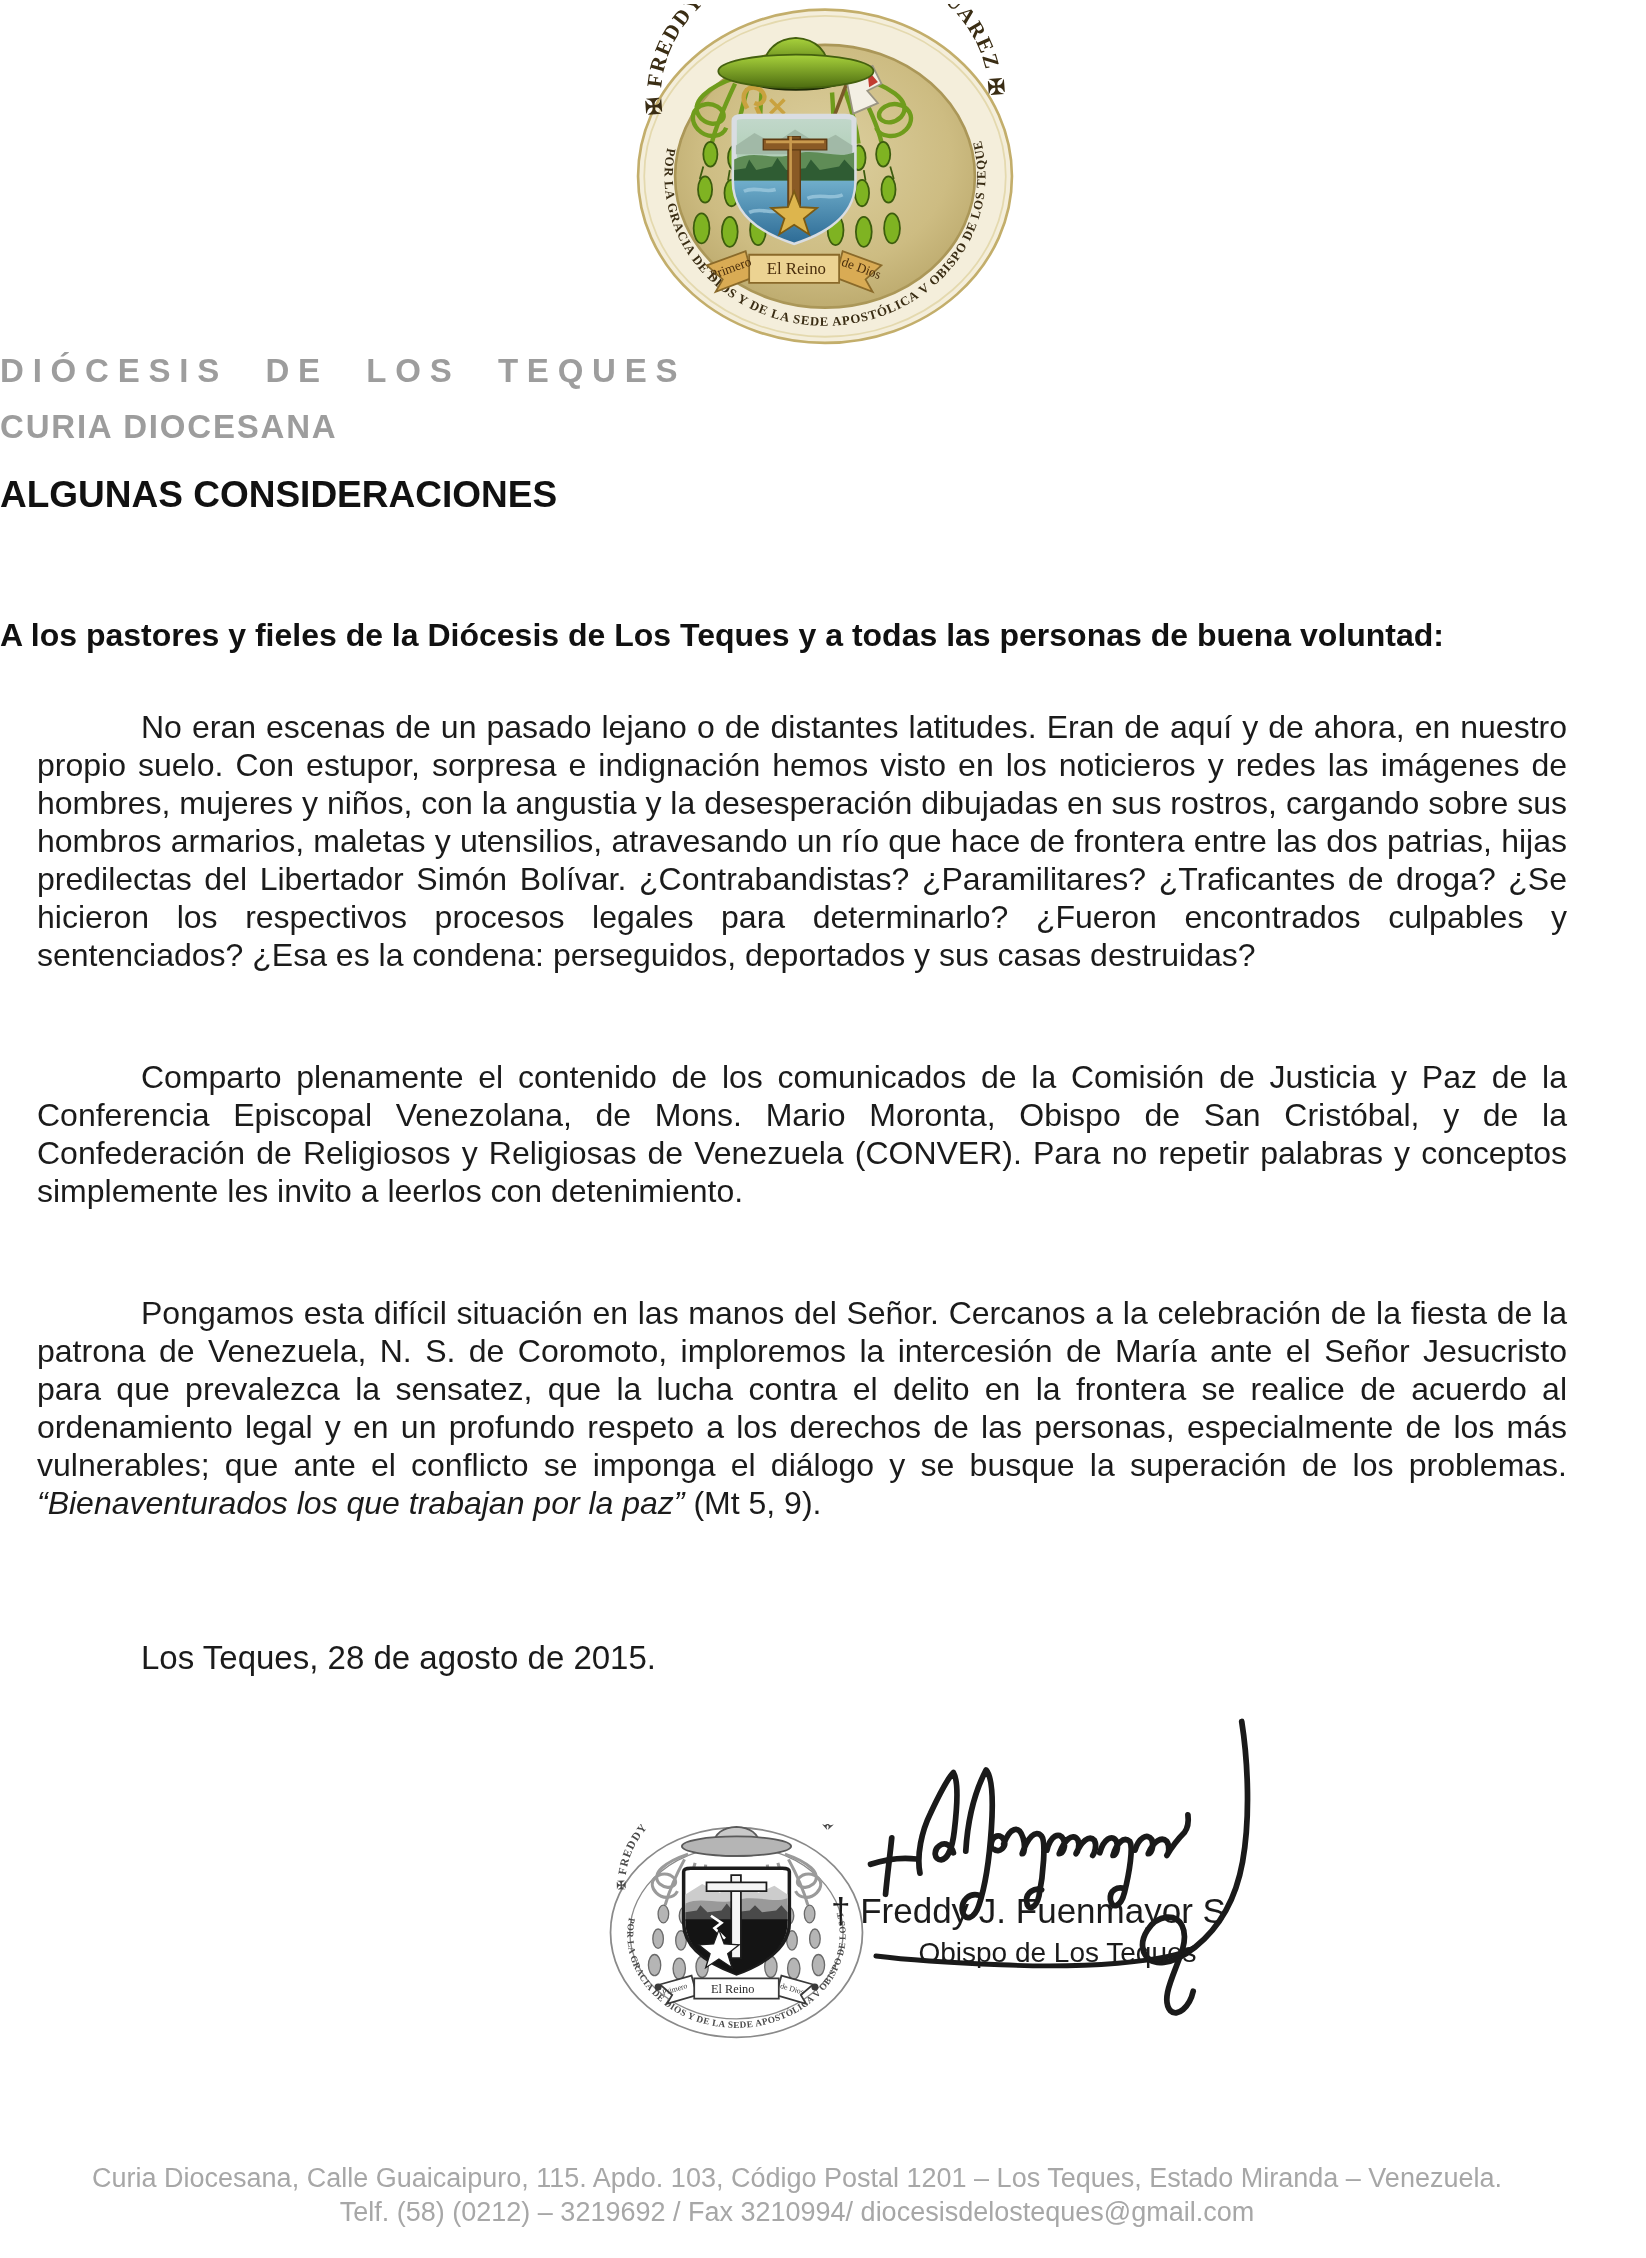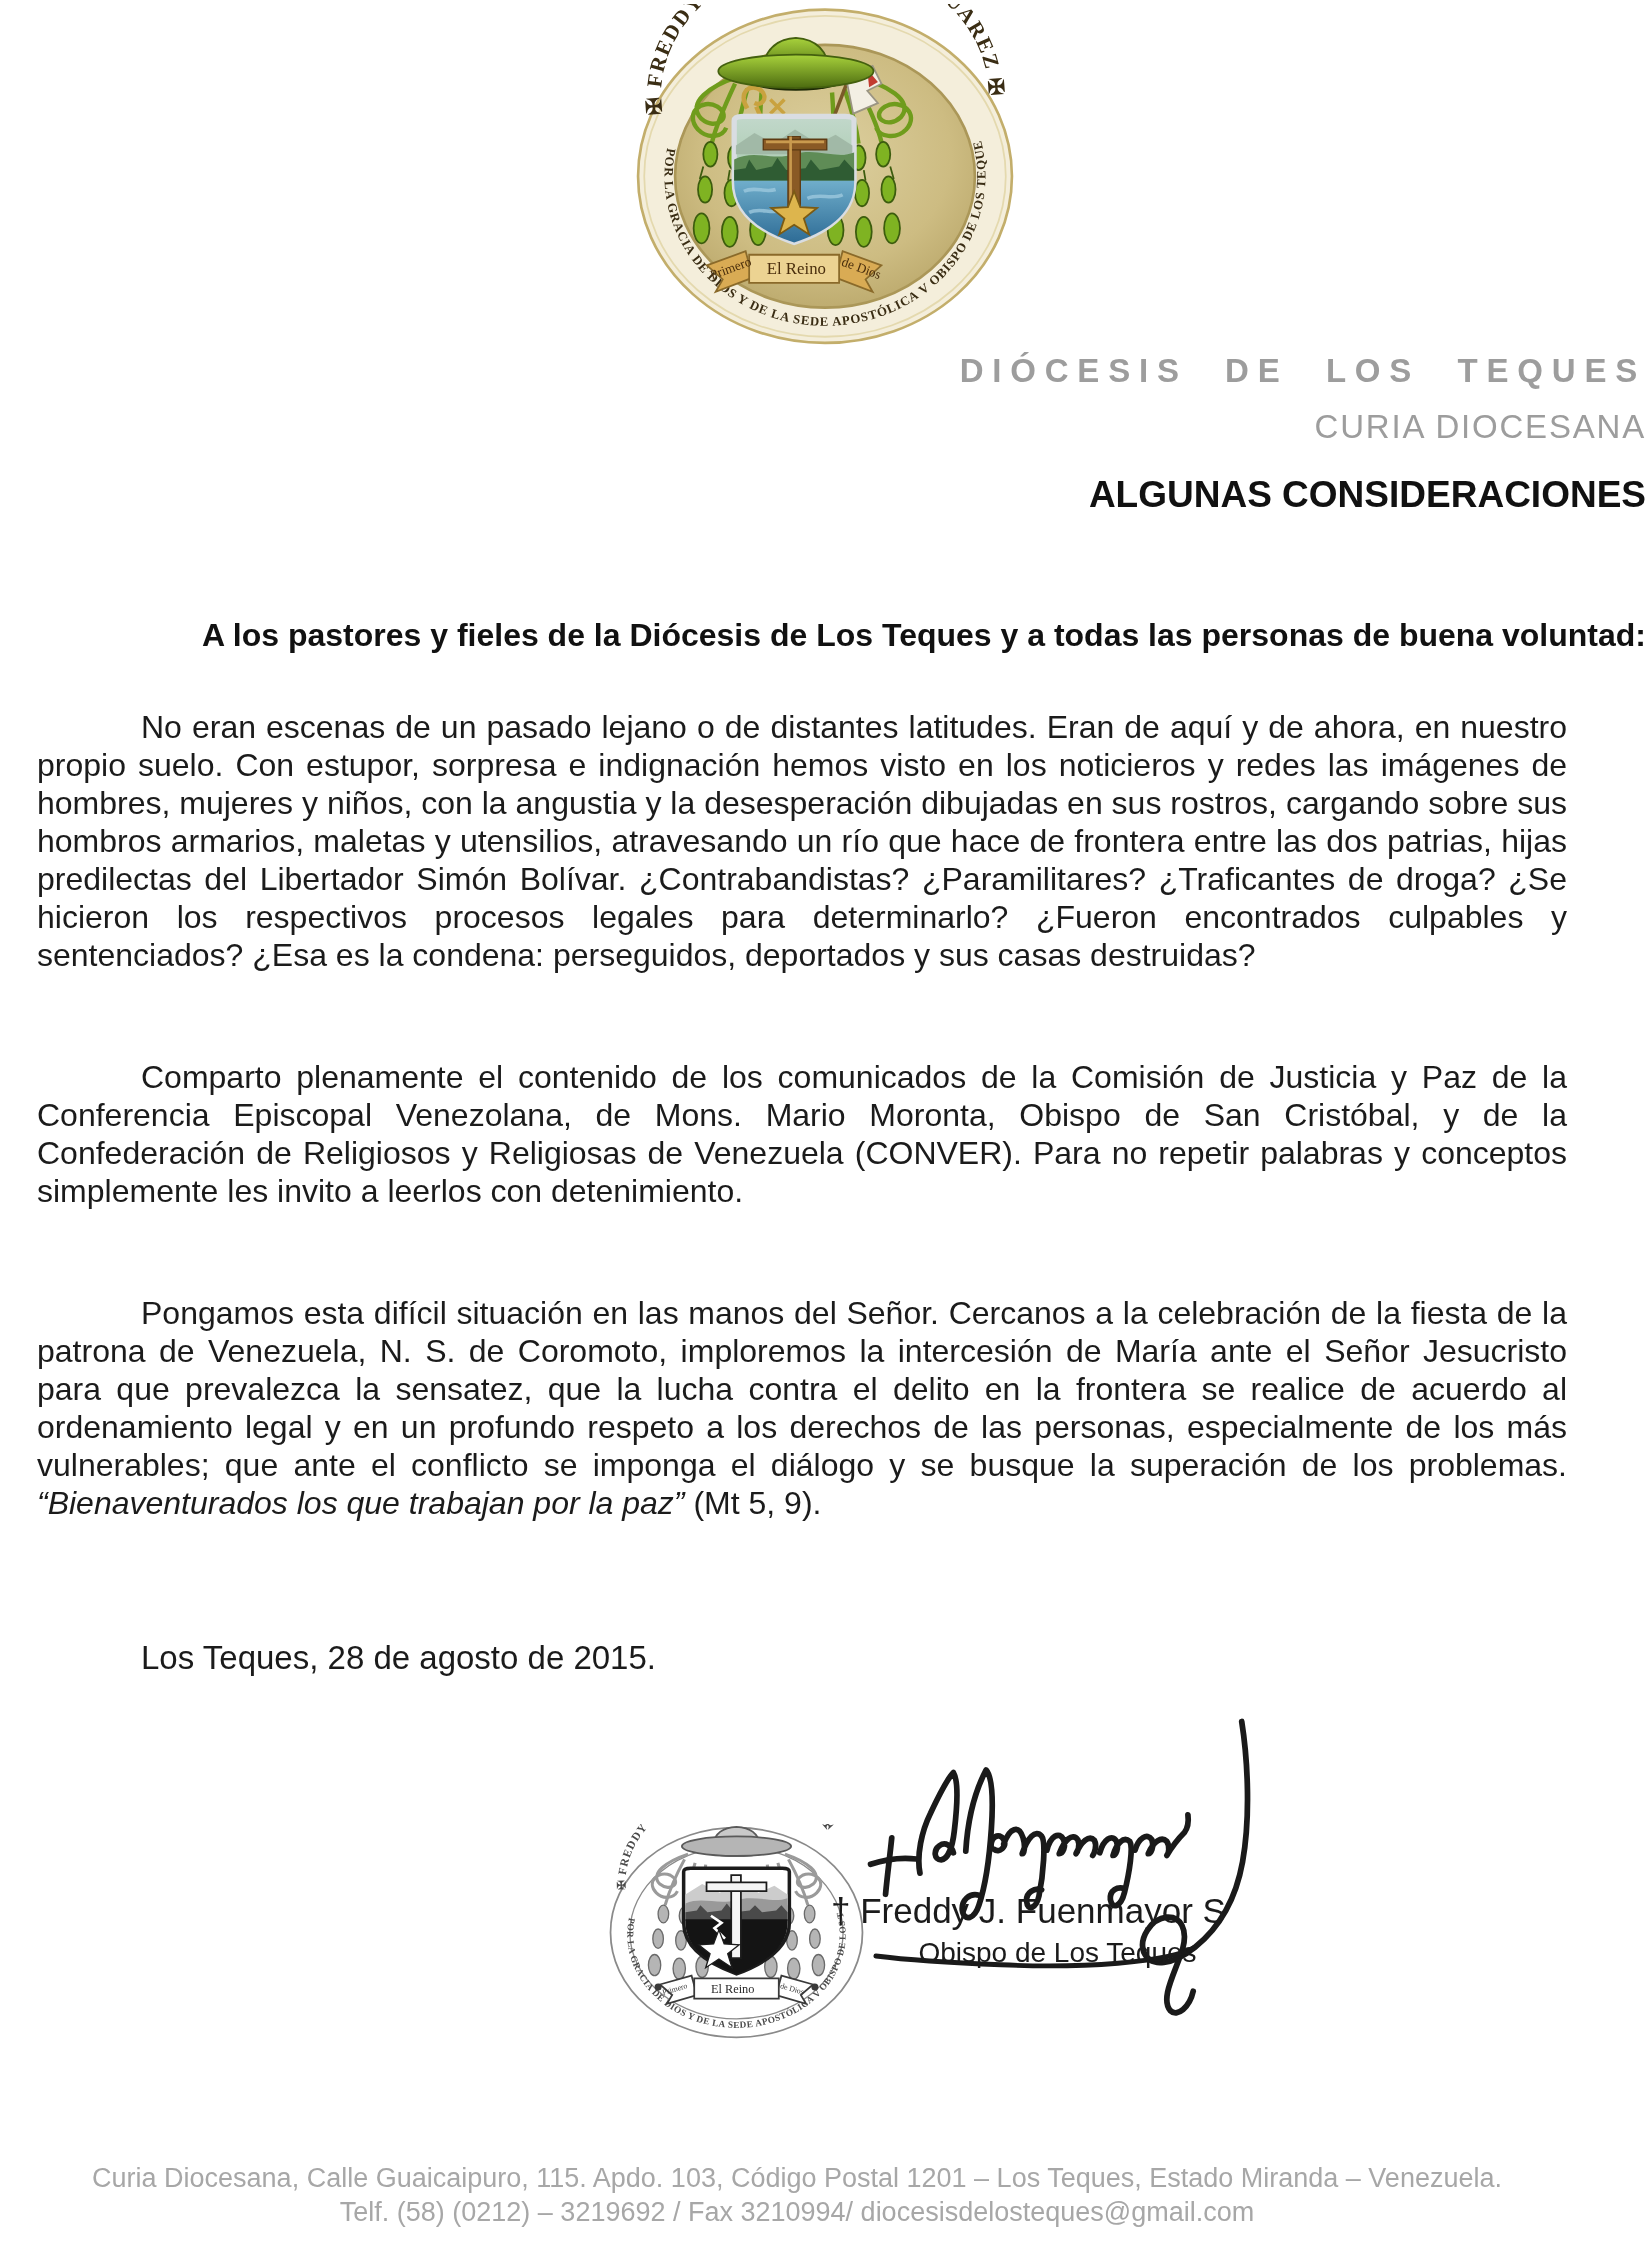--- a/index.html
+++ b/index.html
@@ -1,21 +1,21 @@
 <!DOCTYPE html>
 <html lang="es" style="font-size:14px"><head>
 <meta charset="utf-8">
 <style>
   html,body{margin:0;padding:0;background:#ffffff;}
   .page{position:relative;width:1646px;height:2258px;background:#ffffff;overflow:hidden;
         font-family:"Liberation Sans",sans-serif;color:#1b1b1b;}
   .abs{position:absolute;}
-  .center-line{left:0;width:1646px;text-align:right;white-space:nowrap;}
+  .center-line{left:0;width:1646px;text-align:left;white-space:nowrap;}
   .org{top:352px;font-size:33px;font-weight:bold;letter-spacing:8.8px;word-spacing:19.4px;color:#9d9d9d;}
-  .dept{top:408px;font-size:33px;font-weight:normal;letter-spacing:1.8px;color:#9d9d9d;}
+  .dept{top:408px;font-size:33px;font-weight:bold;letter-spacing:1.8px;color:#9d9d9d;}
   .title{top:474px;font-size:37px;font-weight:bold;color:#111;}
   .subtitle{top:525px;font-size:37px;font-weight:bold;color:#111;
             text-decoration:underline;text-decoration-thickness:2.6px;text-underline-offset:6.2px;}
   .salutation{top:617px;font-size:32px;font-weight:bold;color:#111;}
   .bodytext{top:708px;left:37px;width:1530px;font-size:32px;line-height:38px;text-align:justify;}
   .bodytext p{margin:0 0 84px 0;text-indent:104px;}
   .bodytext p:last-child{margin-bottom:0;}
   .bodytext em{font-style:italic;}
   .dateline{top:1639px;left:141px;font-size:33px;}
   .crest-top{left:631px;top:4.4px;}

